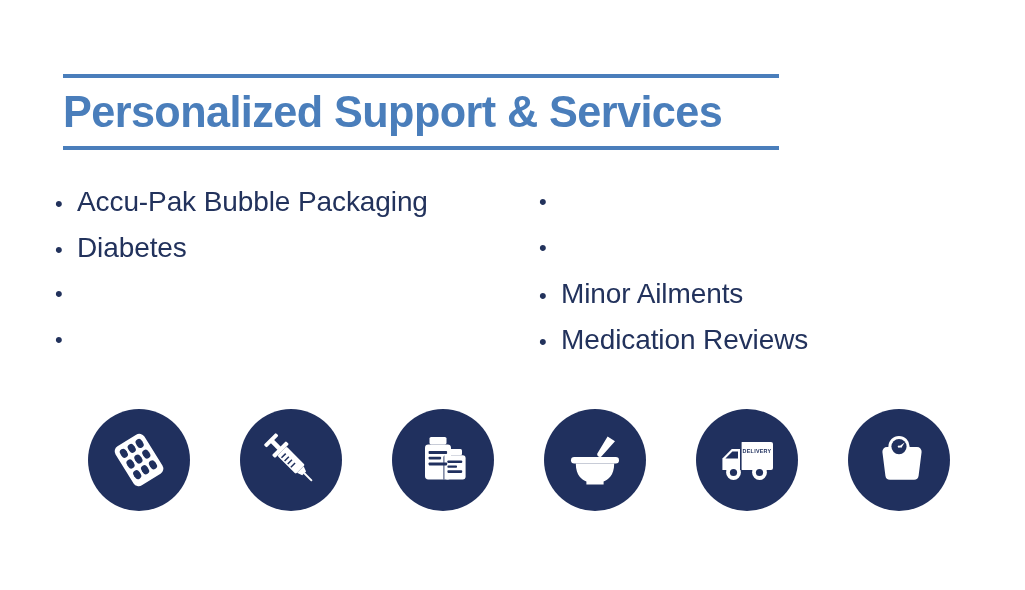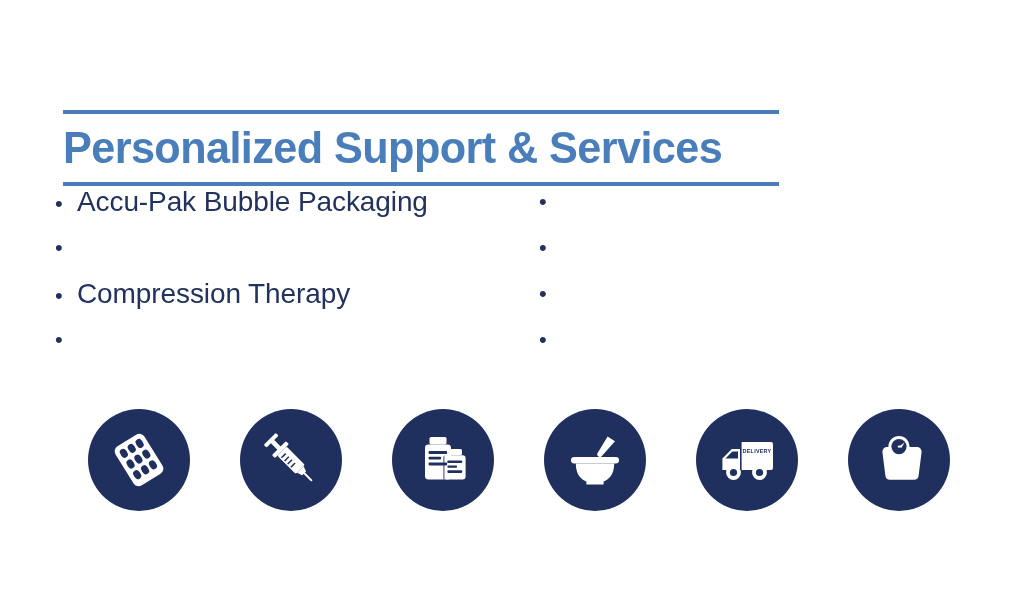--- a/index.html
+++ b/index.html
@@ -18,21 +18,20 @@
     background: #ffffff;
     overflow: hidden;
   }
 
   
   .title-block {
     position: absolute;
     left: 63px;
     top: 74px;
     width: 716px;
-    margin-top: 36px;
   }
   .rule {
     width: 100%;
     height: 4px;
     background: #4a7ebb;
   }
   .rule-top { margin-bottom: 0; }
   .rule-bottom { margin-top: 0; }
   .page-title {
     font-family: "Liberation Sans", sans-serif;
@@ -127,44 +126,46 @@
   <div class="columns">
 
     <div class="col">
       <ul class="bullet-list">
         <li class="bullet-item">
           <span class="bullet-dot">•</span>
           <span class="bullet-text">Accu-Pak Bubble Packaging</span>
         </li>
         <li class="bullet-item">
           <span class="bullet-dot">•</span>
-        </li>
-        <li class="bullet-item">
-          <span class="bullet-dot">•</span>
-          <span class="bullet-text">Compression Therapy</span>
+          <span class="bullet-text">Diabetes</span>
+        </li>
+        <li class="bullet-item">
+          <span class="bullet-dot">•</span>
         </li>
         <li class="bullet-item">
           <span class="bullet-dot">•</span>
         </li>
       </ul>
     </div>
 
     <div class="col col-right">
       <ul class="bullet-list">
         <li class="bullet-item">
           <span class="bullet-dot">•</span>
         </li>
         <li class="bullet-item">
           <span class="bullet-dot">•</span>
         </li>
         <li class="bullet-item">
           <span class="bullet-dot">•</span>
-        </li>
-        <li class="bullet-item">
-          <span class="bullet-dot">•</span>
+          <span class="bullet-text">Minor Ailments</span>
+        </li>
+        <li class="bullet-item">
+          <span class="bullet-dot">•</span>
+          <span class="bullet-text">Medication Reviews</span>
         </li>
       </ul>
     </div>
 
   </div>
 
   <div class="icon-row">
 
     <div class="icon-circle c0">
       <span>

